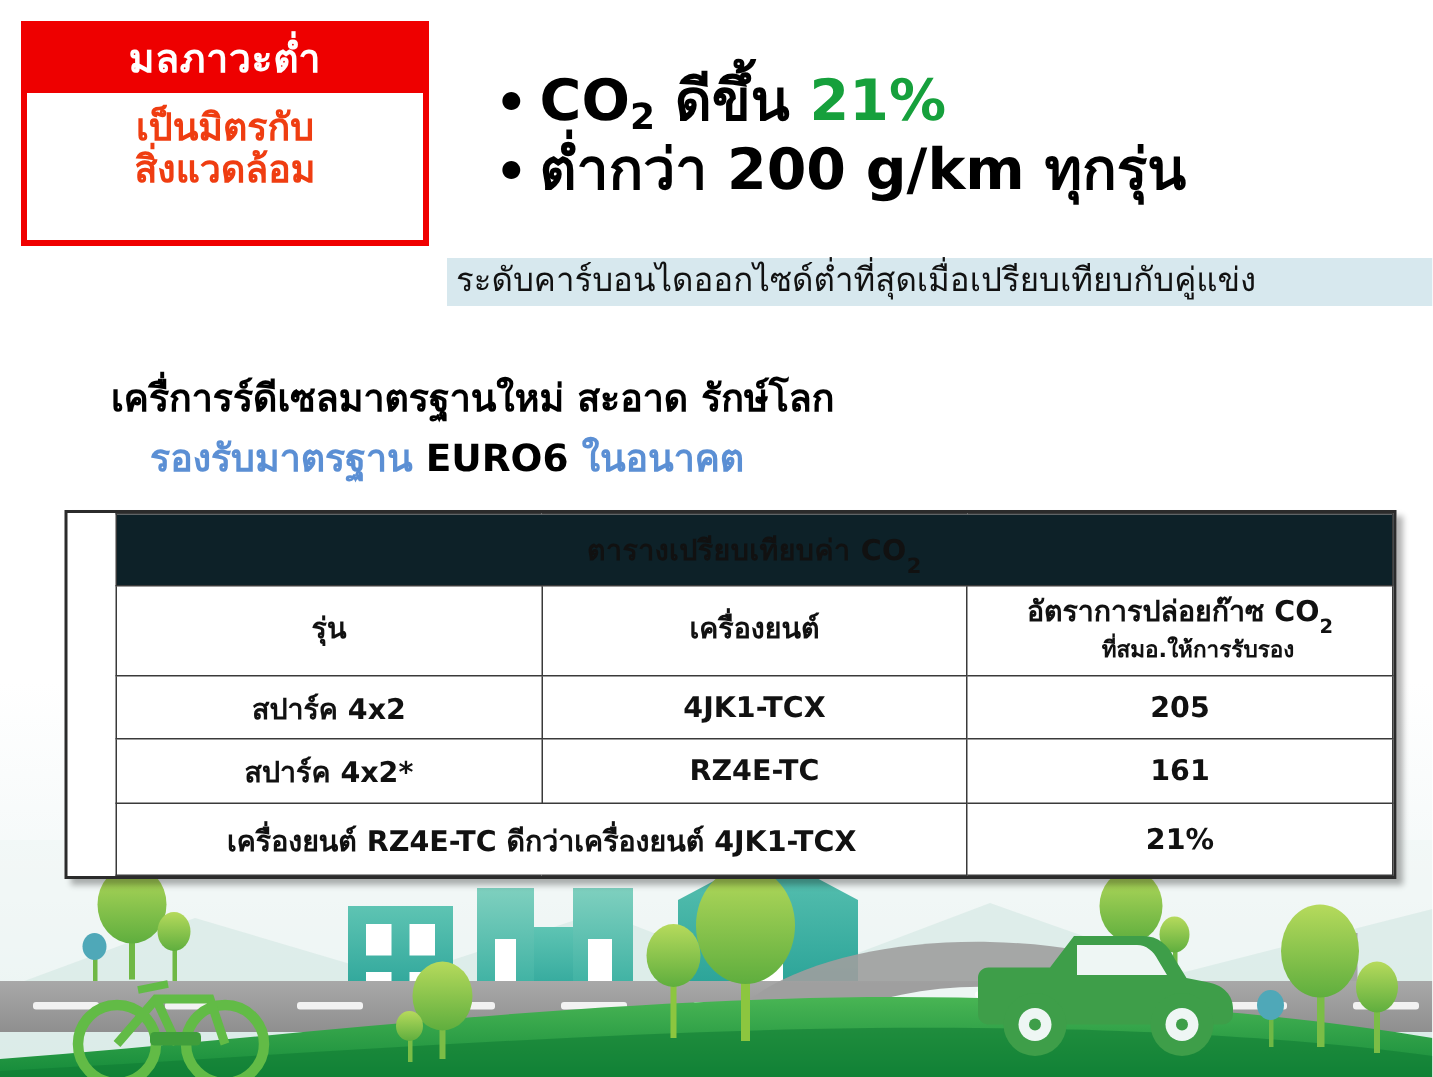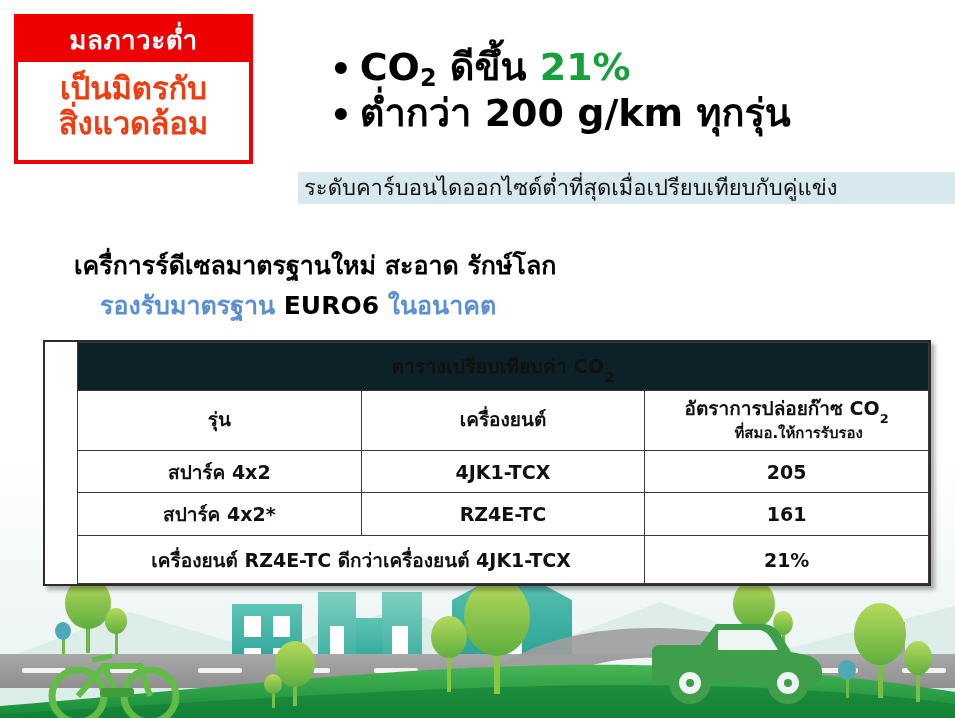--- a/index.html
+++ b/index.html
@@ -13,32 +13,32 @@
   #slide{
     position:absolute;left:0;top:0;width:955px;height:718px;
     background:#ffffff;overflow:hidden;
   }
 
   
   #eco-bg{position:absolute;left:0;top:0;width:955px;height:718px;z-index:0;}
 
   
   .badge{
-    position:absolute;left:14px;top:14px;width:239px;height:150px;
+    position:absolute;left:14px;top:14px;width:272px;height:150px;
     border:4px solid #f00000;background:#ffffff;box-sizing:border-box;
     z-index:5;
   }
   .badge-head{
     background:#ee0000;color:#ffffff;
     height:44px;line-height:44px;text-align:center;
     font-weight:bold;font-size:26px;letter-spacing:.5px;
   }
   .badge-body{
     text-align:center;color:#ef3d11;font-weight:bold;
-    font-size:31px;line-height:1.12;padding-top:9px;
+    font-size:25px;line-height:1.12;padding-top:9px;
   }
 
   
   .headline{
     position:absolute;left:330px;top:44px;width:620px;z-index:5;
     color:#000000;font-weight:bold;font-size:38px;line-height:1.22;
   }
   .headline .ln{white-space:nowrap;}
   .headline .bullet{display:inline-block;margin-right:8px;font-size:34px;vertical-align:middle;}
   .headline sub{font-size:24px;vertical-align:baseline;position:relative;top:6px;}

